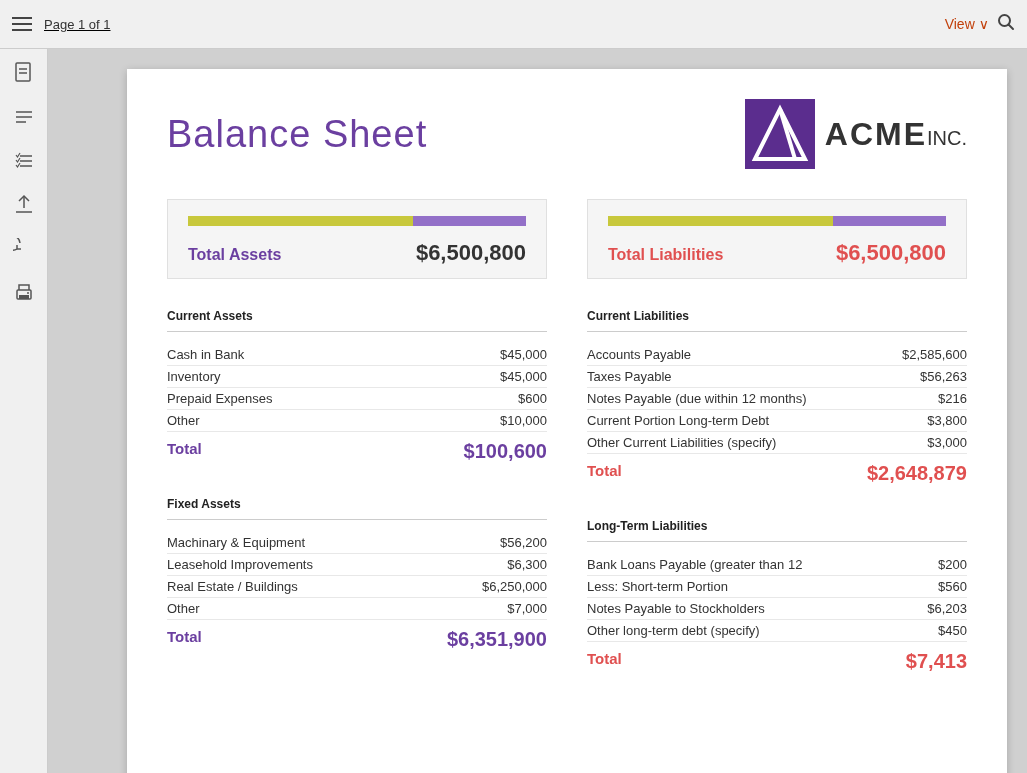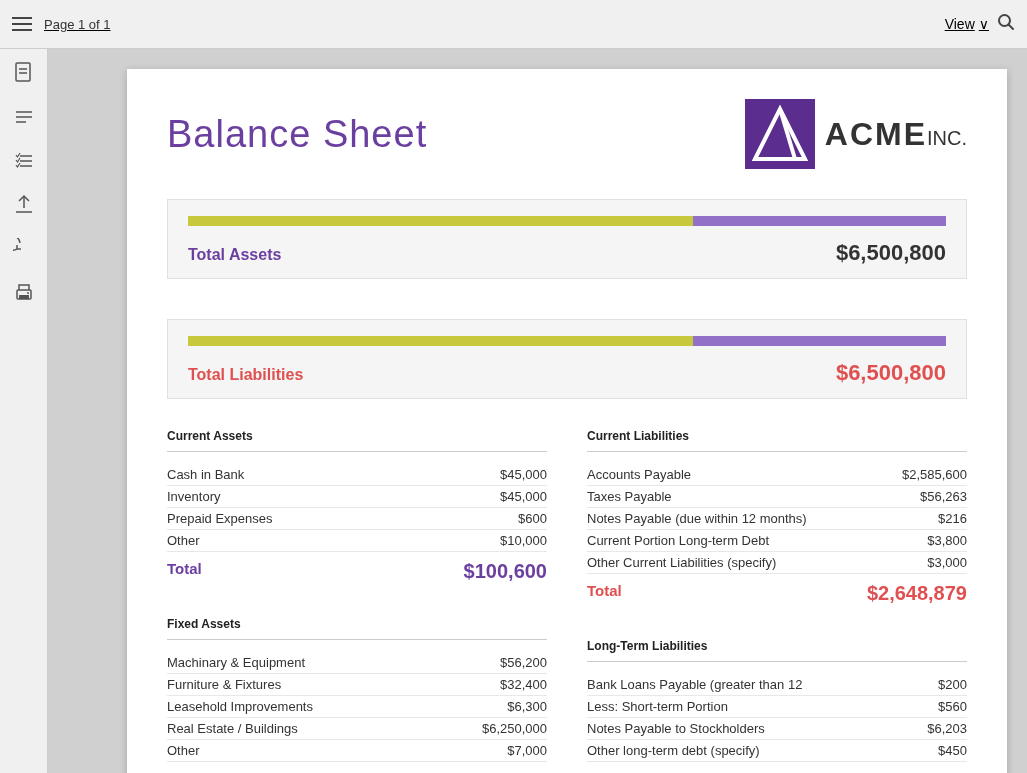--- a/index.html
+++ b/index.html
@@ -48,26 +48,25 @@
     }
     .top-bar-right {
       display: flex;
       align-items: center;
       gap: 8px;
     }
     .view-btn {
       background: none;
       border: none;
       font-size: 14px;
-      color: #000000;
+      color: #c2410c;
       cursor: pointer;
       display: flex;
       align-items: center;
       gap: 4px;
-      text-decoration: underline;
     }
     .search-icon-btn {
       background: none;
       border: none;
       cursor: pointer;
       font-size: 16px;
       color: #333;
     }
 
     
@@ -140,21 +139,20 @@
     .logo-icon {
       width: 70px;
       height: 70px;
     }
 
     
     .summary-row {
       display: flex;
       gap: 40px;
       margin-bottom: 30px;
-      flex-direction: column;
     }
     .summary-card {
       flex: 1;
       background: #f5f5f5;
       border: 1px solid #e0e0e0;
       padding: 16px 20px 12px;
     }
     .summary-bar {
       height: 10px;
       margin-bottom: 14px;
@@ -398,24 +396,20 @@
           </div>
 
           <div class="section">
             <div class="section-title">Fixed Assets</div>
             <hr class="section-divider">
             <div class="line-item">
               <span class="line-item-label">Machinary &amp; Equipment</span>
               <span class="line-item-value">$56,200</span>
             </div>
             <div class="line-item">
-              <span class="line-item-label">Furniture &amp; Fixtures</span>
-              <span class="line-item-value">$32,400</span>
-            </div>
-            <div class="line-item">
               <span class="line-item-label">Leasehold Improvements</span>
               <span class="line-item-value">$6,300</span>
             </div>
             <div class="line-item">
               <span class="line-item-label">Real Estate / Buildings</span>
               <span class="line-item-value">$6,250,000</span>
             </div>
             <div class="line-item">
               <span class="line-item-label">Other</span>
               <span class="line-item-value">$7,000</span>

